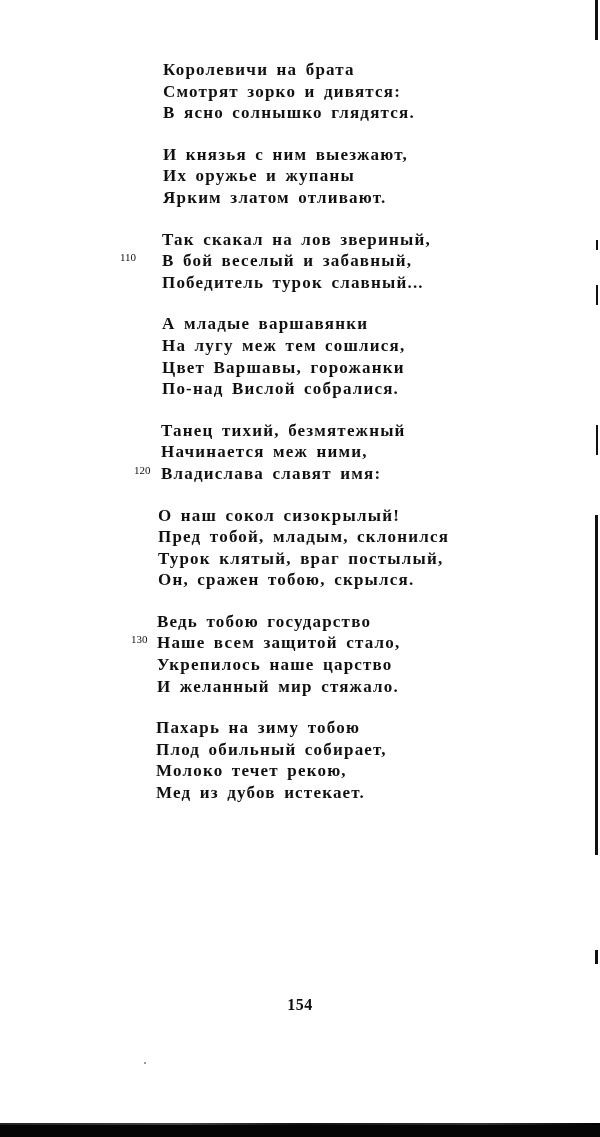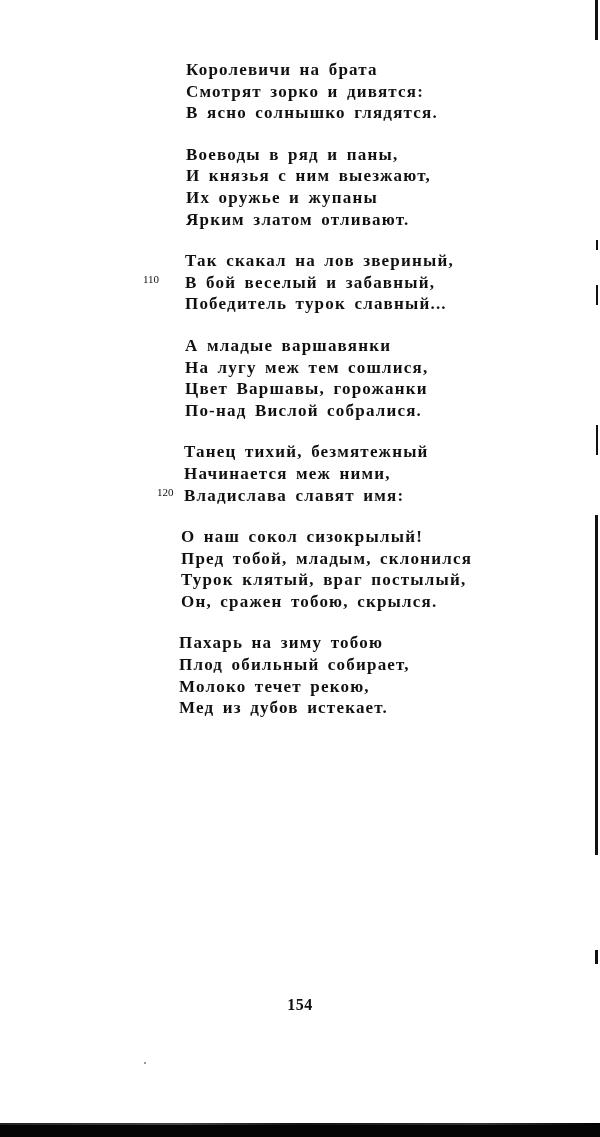--- a/index.html
+++ b/index.html
@@ -20,21 +20,20 @@
       left: 0;
       top: 0;
       width: 600px;
       height: 1137px;
     }
     .poem {
       position: absolute;
       left: 0;
       top: 59px;
       width: 504px;
-      padding-left: 23px;
     }
     .stanza {
       position: relative;
       margin-bottom: 20px;
     }
     .line {
       position: relative;
       height: 21.6px;
       line-height: 21.6px;
       font-size: 17px;
@@ -113,23 +112,20 @@
       <div class="line">
           <span class="line-text" style="left:163px">Смотрят зорко и дивятся:</span>
         </div>
       <div class="line">
           <span class="line-text" style="left:163px">В ясно солнышко глядятся.</span>
         </div>
     </div>
 
     <div class="stanza">
       <div class="line">
-          <span class="line-text" style="left:163px">Воеводы в ряд и паны,</span>
-        </div>
-      <div class="line">
           <span class="line-text" style="left:163px">И князья с ним выезжают,</span>
         </div>
       <div class="line">
           <span class="line-text" style="left:163px">Их оружье и жупаны</span>
         </div>
       <div class="line">
           <span class="line-text" style="left:163px">Ярким златом отливают.</span>
         </div>
     </div>
 
@@ -183,20 +179,35 @@
           <span class="line-text" style="left:158px">Пред тобой, младым, склонился</span>
         </div>
       <div class="line">
           <span class="line-text" style="left:158px">Турок клятый, враг постылый,</span>
         </div>
       <div class="line">
           <span class="line-text" style="left:158px">Он, сражен тобою, скрылся.</span>
         </div>
     </div>
 
+    <div class="stanza">
+      <div class="line">
+          <span class="line-text" style="left:157px">Ведь тобою государство</span>
+        </div>
+      <div class="line">
+          <span class="line-number" style="left:131px">130</span>
+          <span class="line-text" style="left:157px">Наше всем защитой стало,</span>
+        </div>
+      <div class="line">
+          <span class="line-text" style="left:157px">Укрепилось наше царство</span>
+        </div>
+      <div class="line">
+          <span class="line-text" style="left:157px">И желанный мир стяжало.</span>
+        </div>
+    </div>
 
     <div class="stanza">
       <div class="line">
           <span class="line-text" style="left:156px">Пахарь на зиму тобою</span>
         </div>
       <div class="line">
           <span class="line-text" style="left:156px">Плод обильный собирает,</span>
         </div>
       <div class="line">
           <span class="line-text" style="left:156px">Молоко течет рекою,</span>

